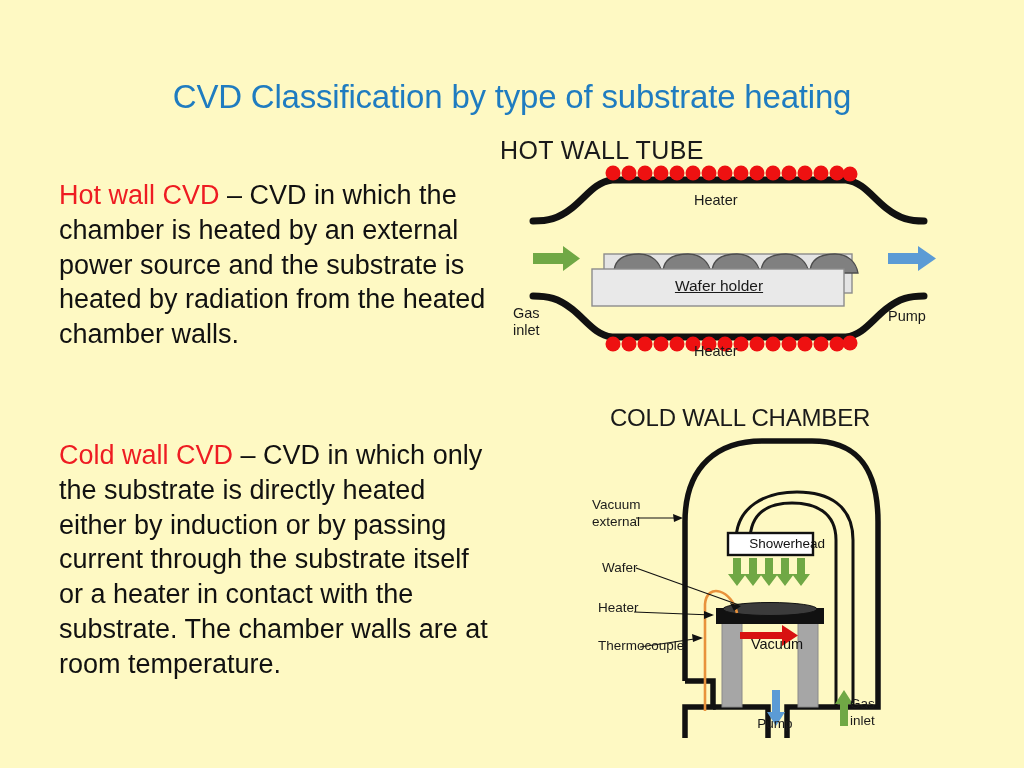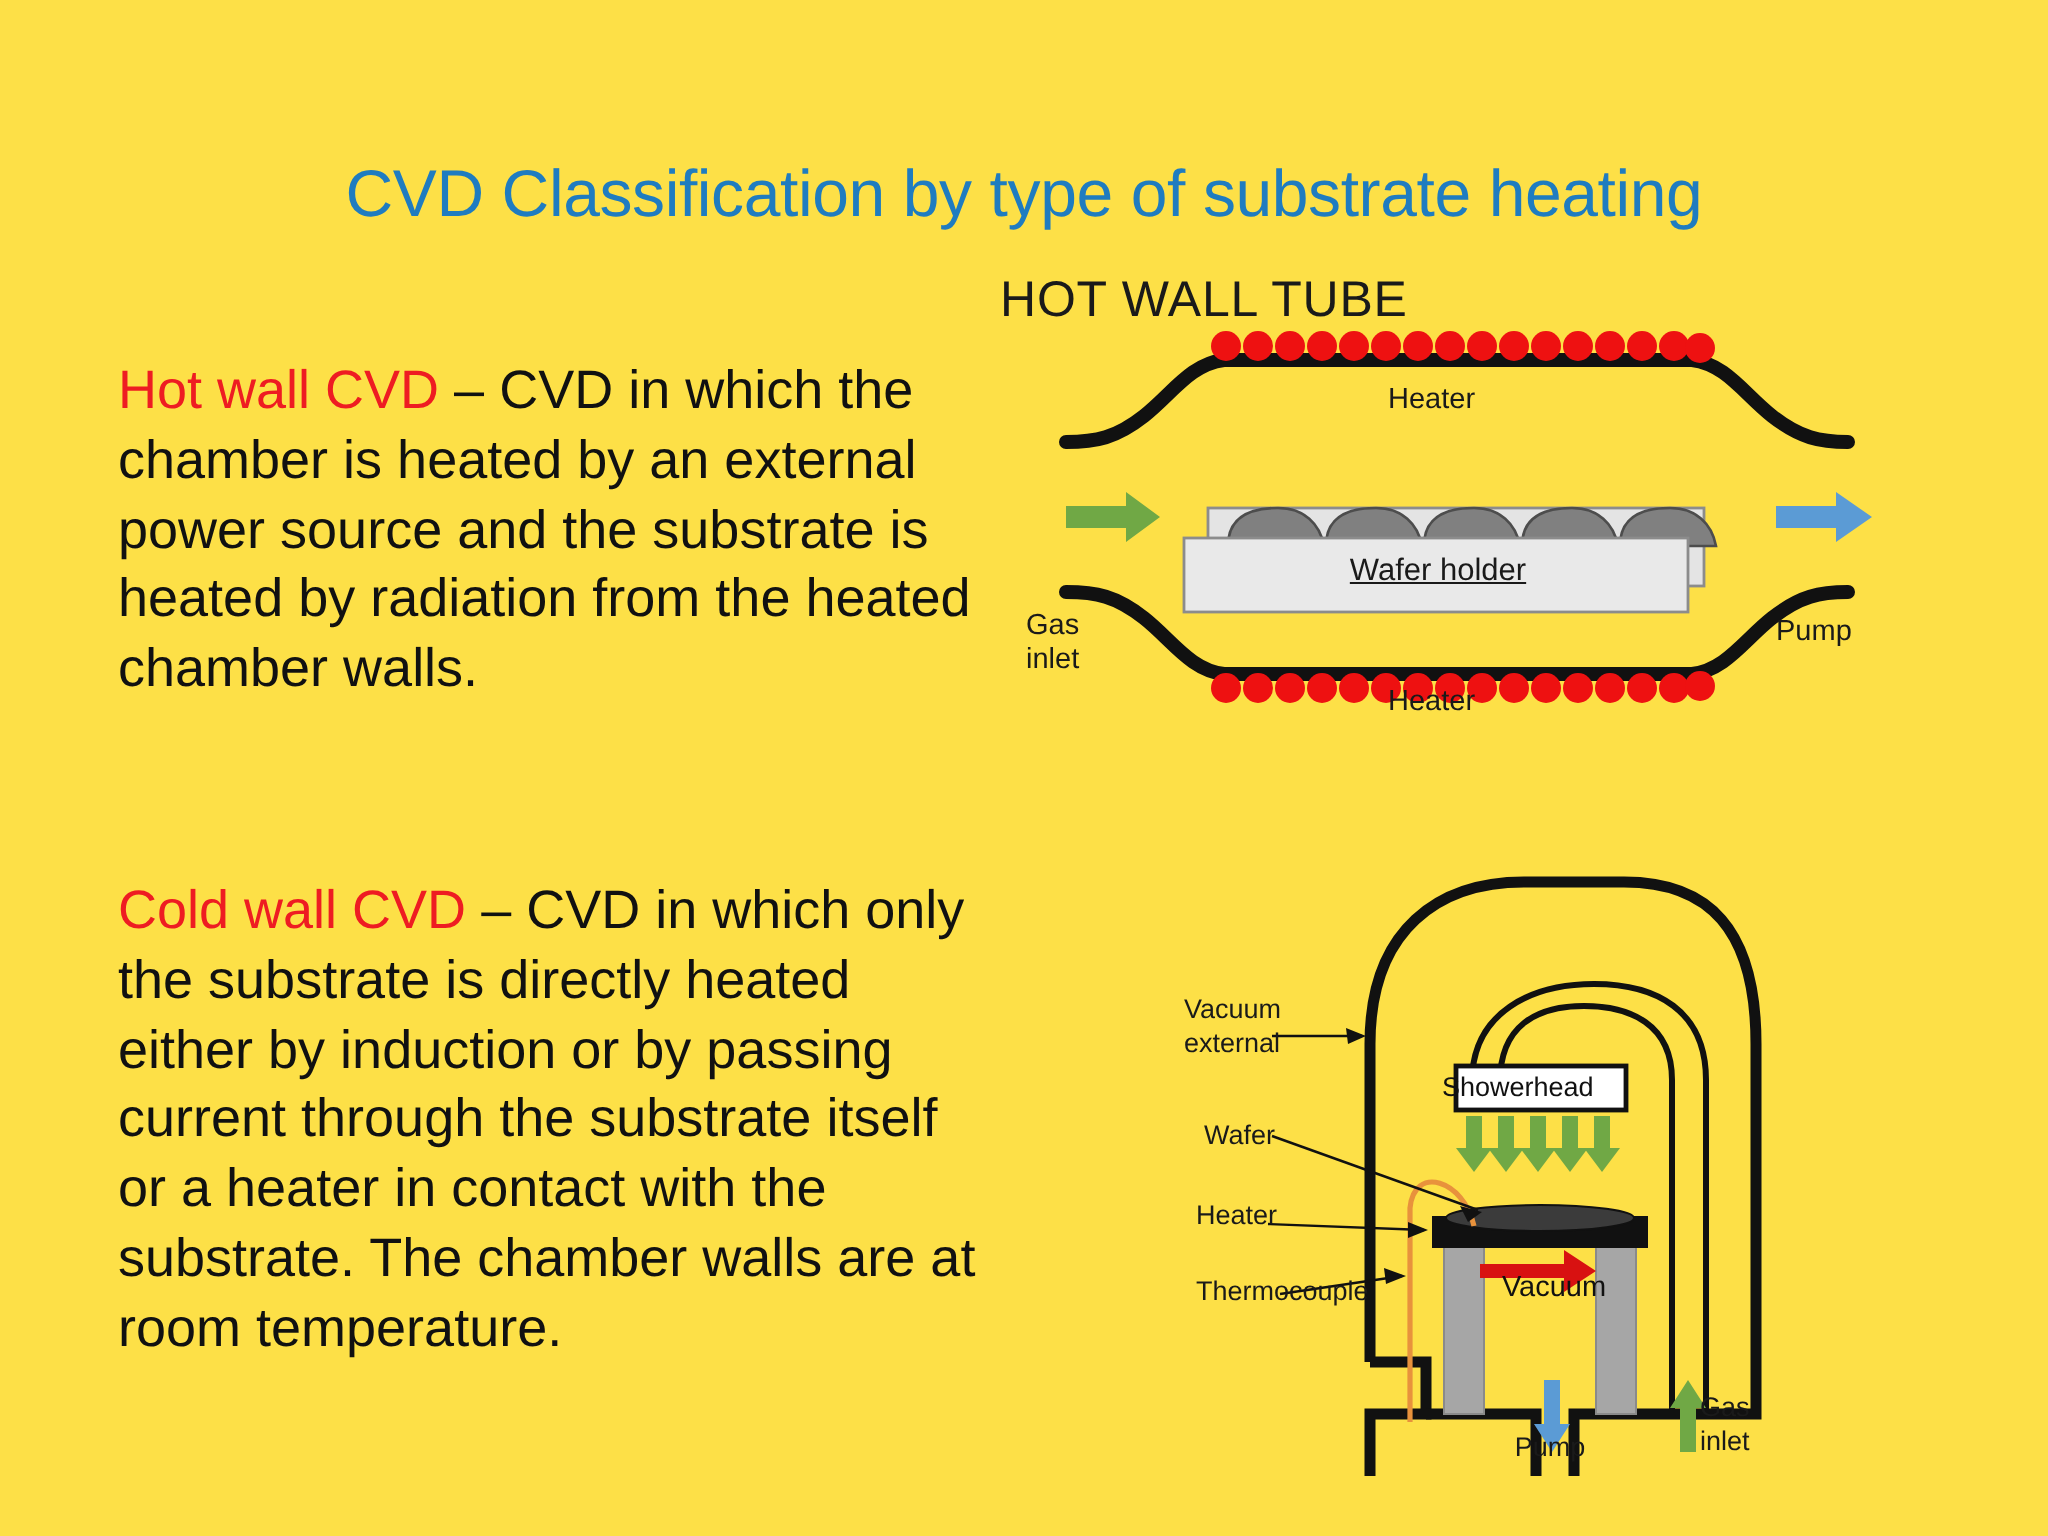--- a/index.html
+++ b/index.html
@@ -12,21 +12,21 @@
     height: 768px;
     position: relative;
     overflow: hidden;
     font-family: "Liberation Sans", sans-serif;
     color: #000000;
   }
 
   #slide {
     position: absolute;
     inset: 0;
-    background: #fde047;
+    background: #fef9c3;
   }
 
   
   #slide-title {
     position: absolute;
     left: 0;
     top: 78px;
     width: 1024px;
     text-align: center;
     font-size: 33px;
@@ -118,23 +118,23 @@
     font-size: 13.5px;
     color: #1a1a1a;
     line-height: 16.5px;
   }
   #label-vacuum-chamber { left: 52px;  top: 97px;  width: 58px; }
   #label-wafer          { left: 62px;  top: 160px; }
   #label-heater-cold    { left: 58px;  top: 200px; }
   #label-thermocouple   { left: 36px;  top: 238px; margin-left: 22px; }
   #label-showerhead {
     position: absolute;
-    left: 181px; top: 136px;
+    left: 203px; top: 136px;
     width: 82px;
-    text-align: left;
+    text-align: right;
     font-size: 13.5px;
     color: #111111;
   }
   #label-power {
     position: absolute;
     left: 207px; top: 236px;
     width: 60px;
     text-align: center;
     font-size: 14.5px;
     color: #111111;
@@ -246,20 +246,21 @@
     <div class="hot-label" id="label-gas-inlet" style="white-space: pre-line;">Gas
 inlet</div>
 
     <div class="hot-label" id="label-pump-hot">Pump</div>
 
     <div id="label-wafer-holder">Wafer holder</div>
   </div>
 
   <div id="fig-cold">
 
+    <div id="fig-cold-title">COLD WALL CHAMBER</div>
 
     <svg id="cold-svg" width="480" height="362" viewBox="0 0 480 362">
 
       <path d="M 145 281 L 145 122 C 145 64 180 41 222 41 L 272 41 C 314 41 338 64 338 122 L 338 281" fill="none" stroke="#111111" stroke-width="5.5"></path>
 
       <path d="M 145 281 L 173 281 L 173 307 L 145 307 L 145 338" fill="none" stroke="#111111" stroke-width="5.5"></path>
 
       <path d="M 173 307 L 228 307 L 228 338" fill="none" stroke="#111111" stroke-width="5.5"></path>
       <path d="M 247 338 L 247 307 L 338 307 L 338 281" fill="none" stroke="#111111" stroke-width="5.5"></path>
 

